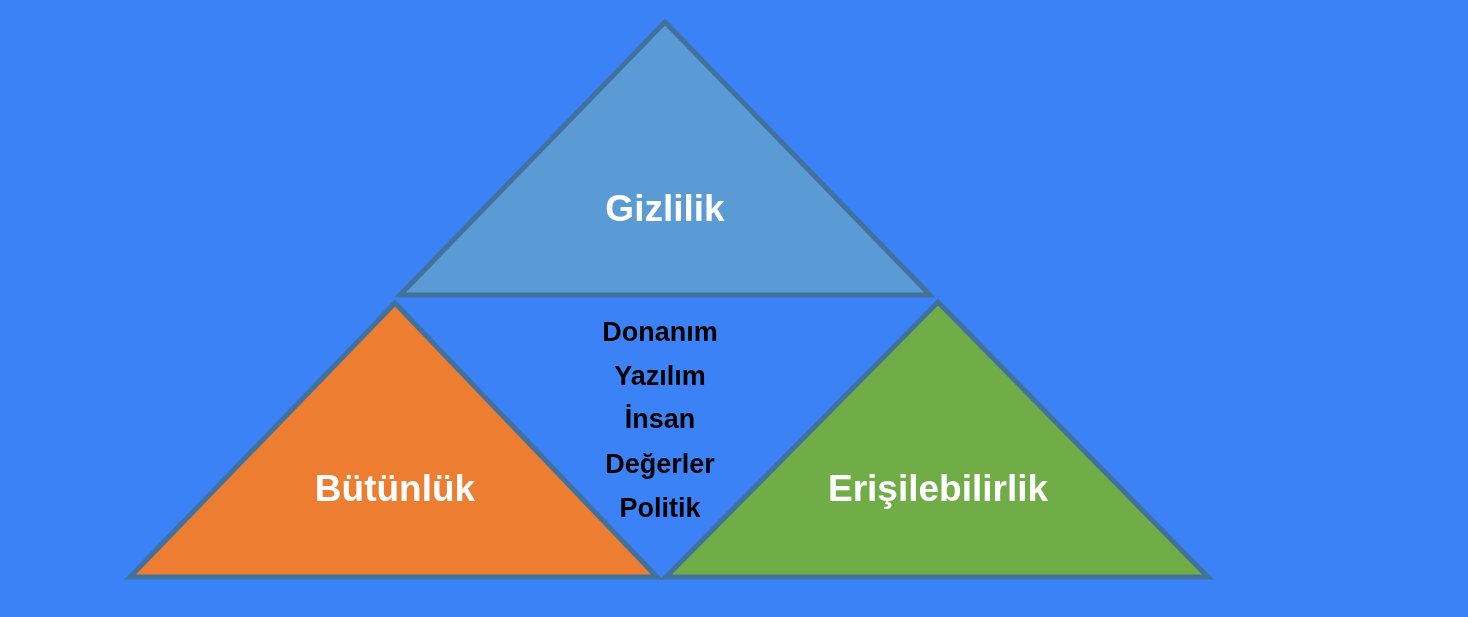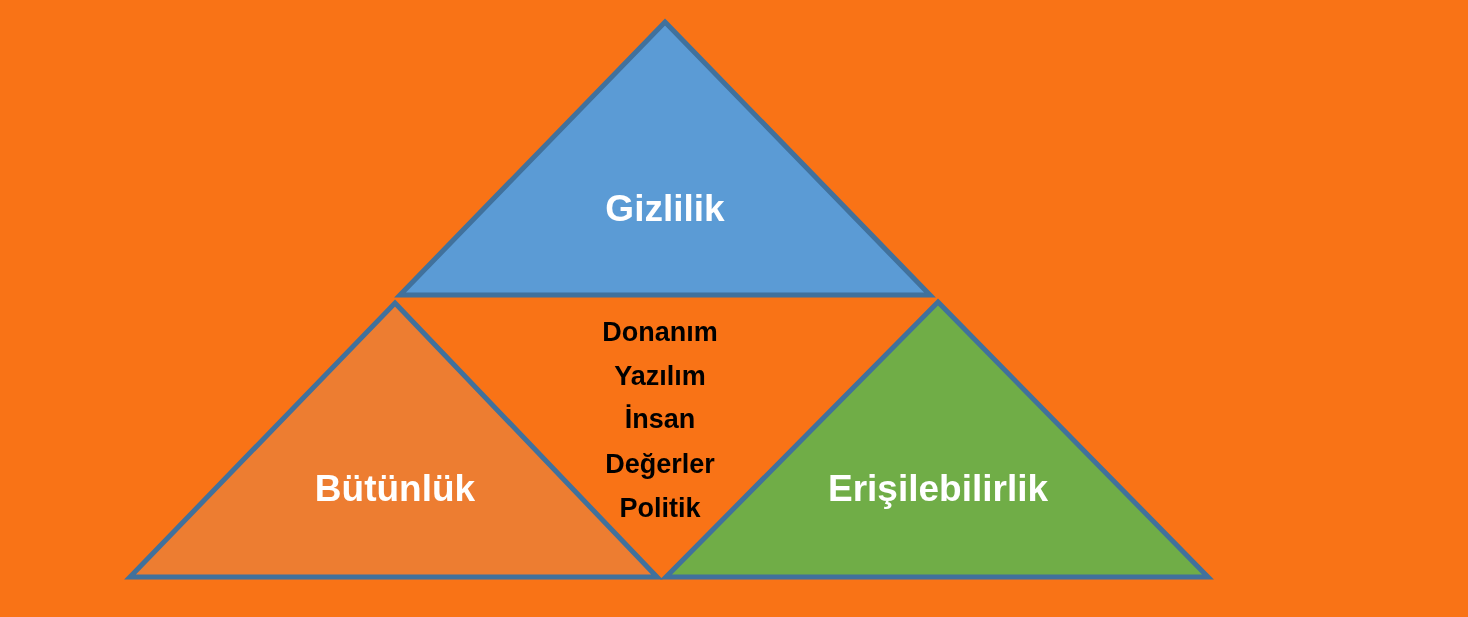--- a/index.html
+++ b/index.html
@@ -41,21 +41,21 @@
     font-weight: bold;
     fill: #000000;
     font-size: 27px;
     text-anchor: middle;
     dominant-baseline: middle;
   }
 </style>
 </head>
 <body>
 
-<div id="diagram-root" style="background: #f97316;">
+<div id="diagram-root" style="background: #3b82f6;">
   <svg id="cia-svg" viewBox="0 0 1468 617" xmlns="http://www.w3.org/2000/svg">
 
     <g>
       <polygon points="665,22 930,295 400,295" fill="#5B9BD5" stroke="#41719C" stroke-width="5" stroke-linejoin="miter"></polygon>
       <text class="tri-label" x="665" y="211" fill="#FFFFFF">Gizlilik</text>
     </g>
 
     <g>
       <polygon points="395,303 657,577 130,577" fill="#ED7D31" stroke="#41719C" stroke-width="5" stroke-linejoin="miter"></polygon>
       <text class="tri-label" x="395" y="491" fill="#FFFFFF">Bütünlük</text>

